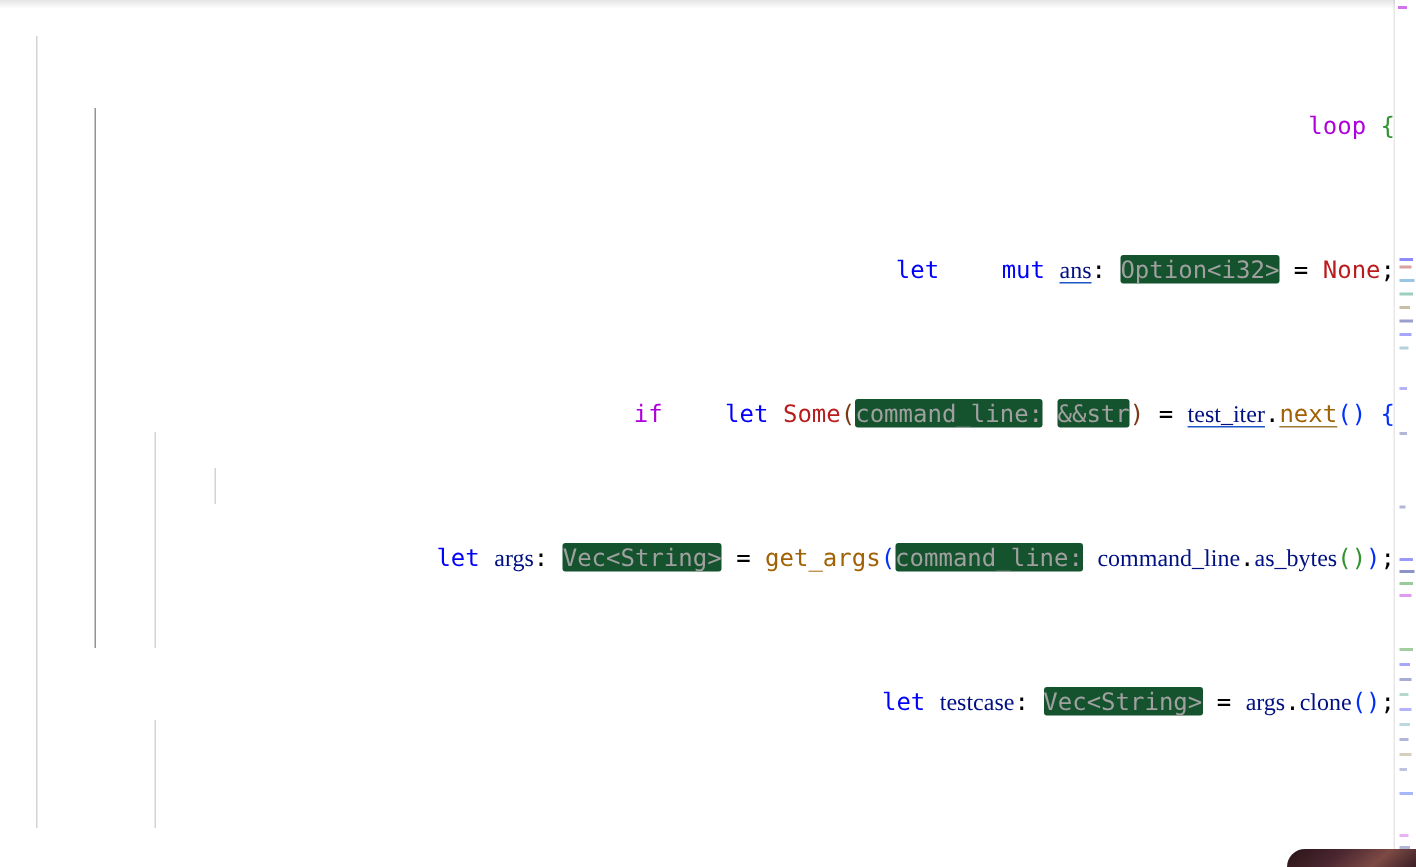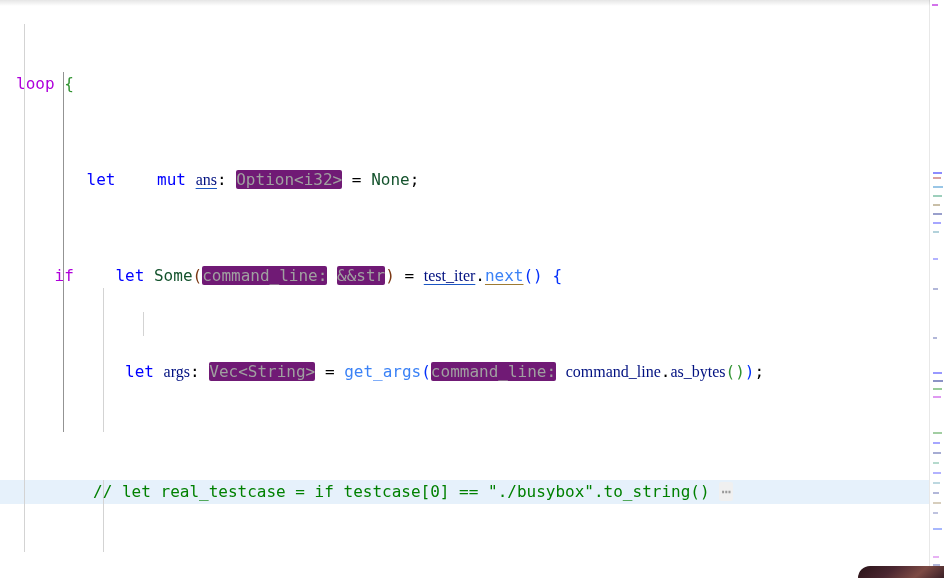--- a/index.html
+++ b/index.html
@@ -13,40 +13,41 @@
   }
   
   .code{
     position:absolute;left:0;top:0;width:930px;height:578px;overflow:hidden;
     font-size:16px;line-height:24px;
     white-space:pre;
   }
   .line{
     position:relative;height:24px;line-height:24px;white-space:pre;
     padding-left:16px;
+    text-align:right;
   }
   .line.active{background:#e6f1fb;}
   .line .txt{position:relative;display:inline-block;white-space:pre;z-index:2;}
   
   .guides{position:absolute;left:0;top:0;width:930px;height:578px;z-index:1;pointer-events:none;}
   .guide{position:absolute;width:1px;background:#d3d3d3;}
   .guide.active{background:#939393;width:1px;}
   
   .kw      {color:#0000ff;margin-left:32px;}            
   .kwctl   {color:#af00db;}            
-  .fn      {color:#3b82f6;}            
+  .fn      {color:#a16207;}            
   .var     {color:#001080;font-family:Liberation Serif, serif;}            
-  .const   {color:#14532d;}            
+  .const   {color:#b91c1c;}            
   .cmt     {color:#008000;}            
   .punct   {color:#000000;}
   .op      {color:#000000;}
   .brk-g   {color:#319331;}            
   .brk-b   {color:#0431fa;}            
   .brk-o   {color:#7b3814;}            
-  .hint    {color:#a0a0a0;background:#701a75;border-radius:2px;}
+  .hint    {color:#a0a0a0;background:#14532d;border-radius:2px;}
   .ul-blue {text-decoration:underline;text-decoration-color:#1a56c4;text-underline-offset:3px;}
   .ul-gold {text-decoration:underline;text-decoration-color:#9e7a32;text-underline-offset:3px;}
   .ellip   {color:#9a9a9a;background:#f0f0f0;border-radius:2px;padding:0 2px;}
   
   .minimap{
     position:absolute;right:0;top:0;width:14px;height:578px;
     background:#ffffff;border-left:1px solid #e8e8e8;overflow:hidden;
   }
   .mm-row{position:absolute;height:2px;}
   
@@ -80,22 +81,22 @@
   <div class="code">
 
     <div class="line"><span class="txt"><span class="kwctl">loop</span><span class="punct"> </span><span class="brk-g">{</span></span></div>
 
     <div class="line"><span class="txt"><span>    </span><span class="kw">let</span> <span class="kw">mut</span> <span class="var ul-blue">ans</span><span class="punct">:</span> <span class="hint">Option&lt;i32&gt;</span> <span class="op">=</span> <span class="const">None</span><span class="punct">;</span></span></div>
 
     <div class="line"><span class="txt"><span>    </span><span class="kwctl">if</span> <span class="kw">let</span> <span class="const">Some</span><span class="brk-o">(</span><span class="hint">command_line:</span> <span class="hint">&amp;&amp;str</span><span class="brk-o">)</span> <span class="op">=</span> <span class="var ul-blue">test_iter</span><span class="punct">.</span><span class="fn ul-gold">next</span><span class="brk-b">()</span> <span class="brk-b">{</span></span></div>
 
     <div class="line"><span class="txt"><span>        </span><span class="kw">let</span> <span class="var">args</span><span class="punct">:</span> <span class="hint">Vec&lt;String&gt;</span> <span class="op">=</span> <span class="fn">get_args</span><span class="brk-b">(</span><span class="hint">command_line:</span> <span class="var">command_line</span><span class="punct">.</span><span class="var">as_bytes</span><span class="brk-g">()</span><span class="brk-b">)</span><span class="punct">;</span></span></div>
 
+    <div class="line"><span class="txt"><span>        </span><span class="kw">let</span> <span class="var">testcase</span><span class="punct">:</span> <span class="hint">Vec&lt;String&gt;</span> <span class="op">=</span> <span class="var">args</span><span class="punct">.</span><span class="var">clone</span><span class="brk-b">()</span><span class="punct">;</span></span></div>
 
-    <div class="line active"><span class="txt"><span>        </span><span class="cmt">// let real_testcase = if testcase[0] == "./busybox".to_string()</span> <span class="ellip">⋯</span></span></div>
 
     
 
     
 
     
 
     
 
     

